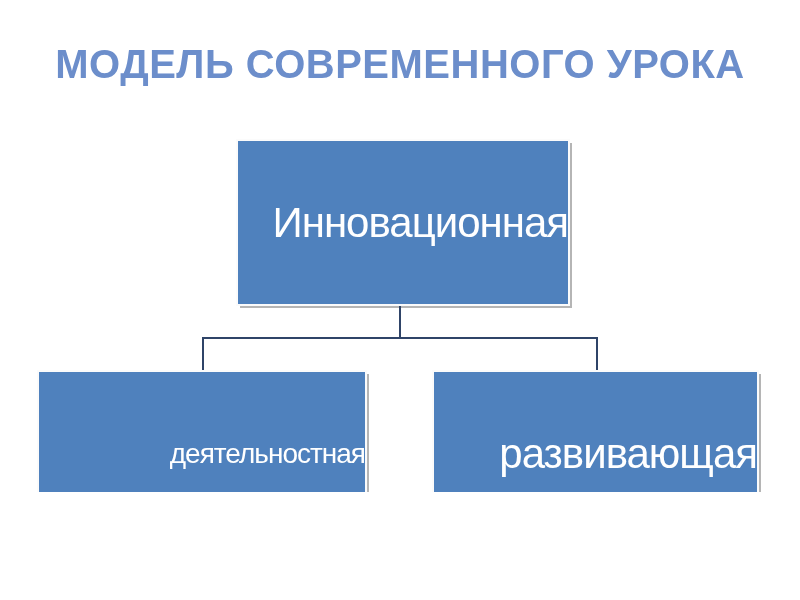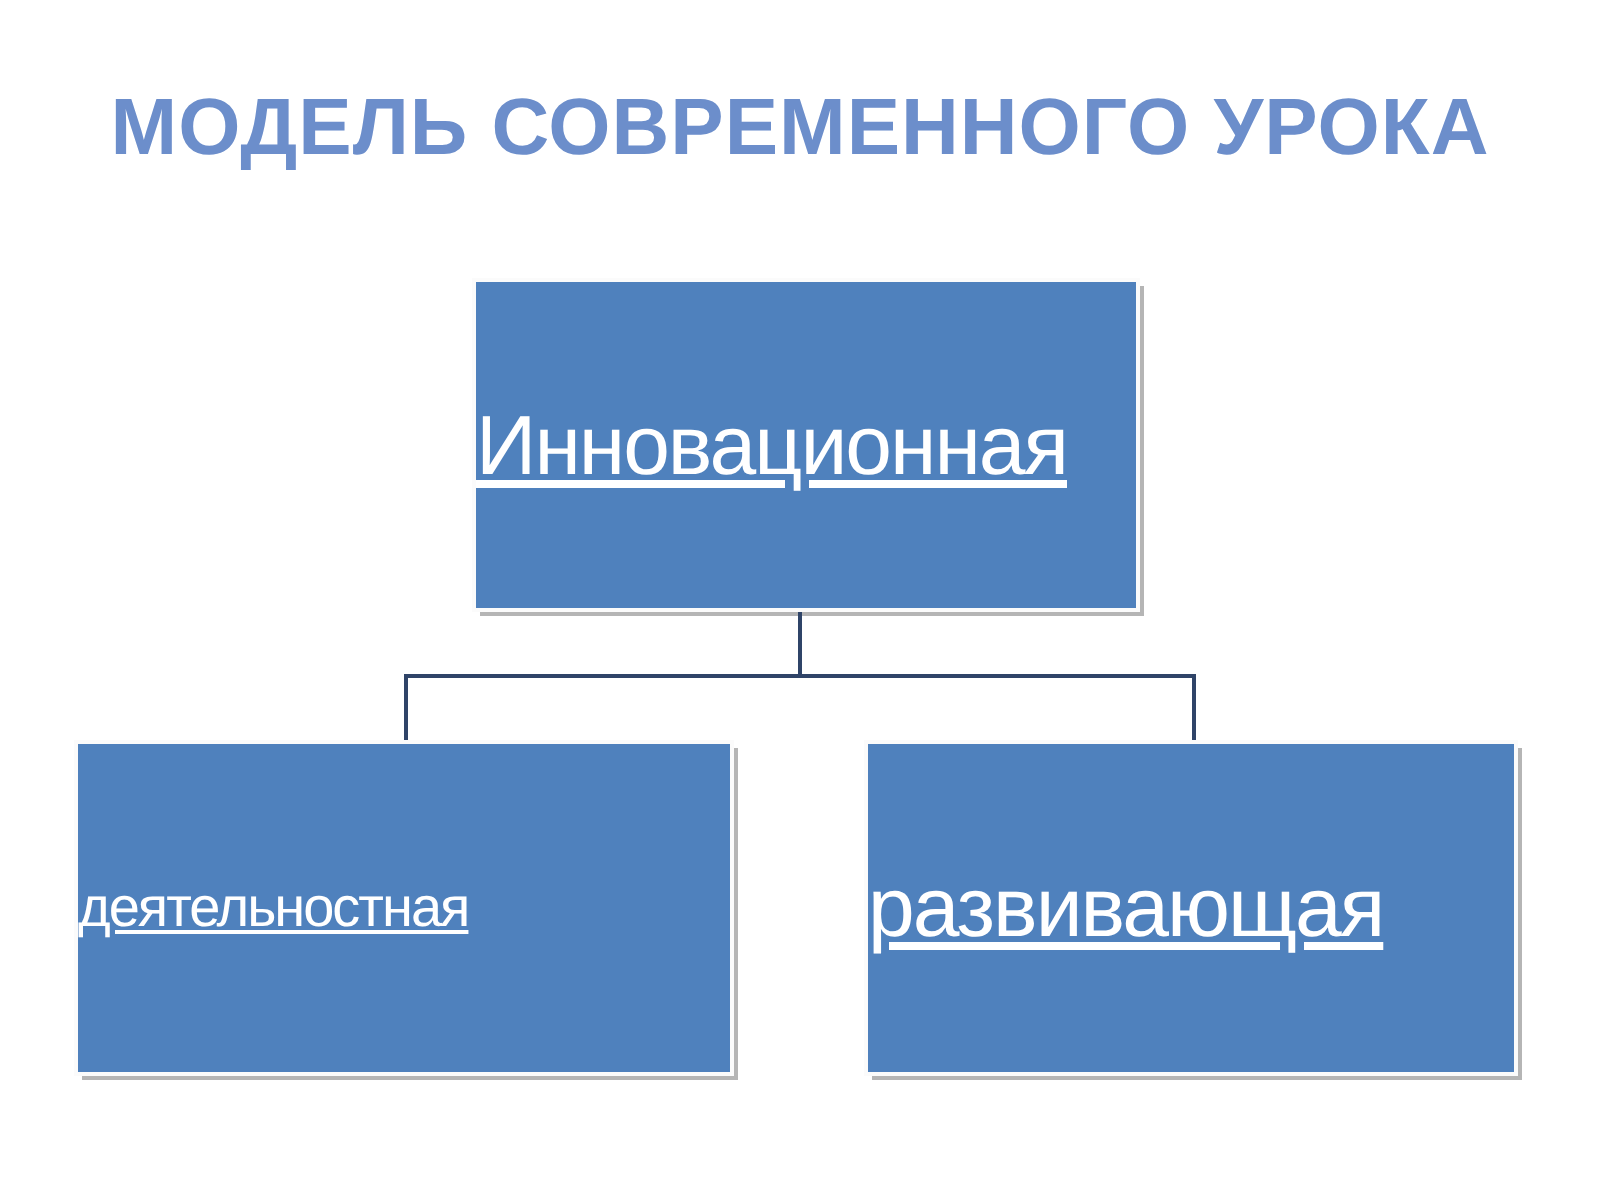--- a/index.html
+++ b/index.html
@@ -4,47 +4,46 @@
 <style>
   html, body {
     margin: 0;
     padding: 0;
     background: #ffffff;
     font-family: "Liberation Sans", "DejaVu Sans", sans-serif;
   }
   .slide {
     position: relative;
     width: 800px;
-    height: 600px;
+    height: 492px;
     background: var(--bg, #ffffff);
     overflow: hidden;
   }
   .title {
     position: absolute;
     left: 0;
     top: 42px;
     width: 100%;
     margin: 0;
     text-align: center;
     font-size: 40px;
     font-weight: bold;
     letter-spacing: 0.5px;
     color: var(--title-color, #6c8ecb);
     white-space: nowrap;
   }
   .node {
     position: absolute;
     display: flex;
     align-items: center;
-    justify-content: flex-start;
+    justify-content: flex-end;
     background: var(--node-fill, #4f81bd);
     color: var(--node-text, #ffffff);
     box-shadow: 0 0 0 2px #fbfbfb, 3px 3px 0 1px var(--shadow-color, #b5b5b5);
     text-align: center;
-    text-decoration: underline;
   }
   .node-root {
     left: 238px;
     top: 141px;
     width: 330px;
     height: 163px;
     font-size: 42px;
   }
   .node-left {
     left: 39px;

